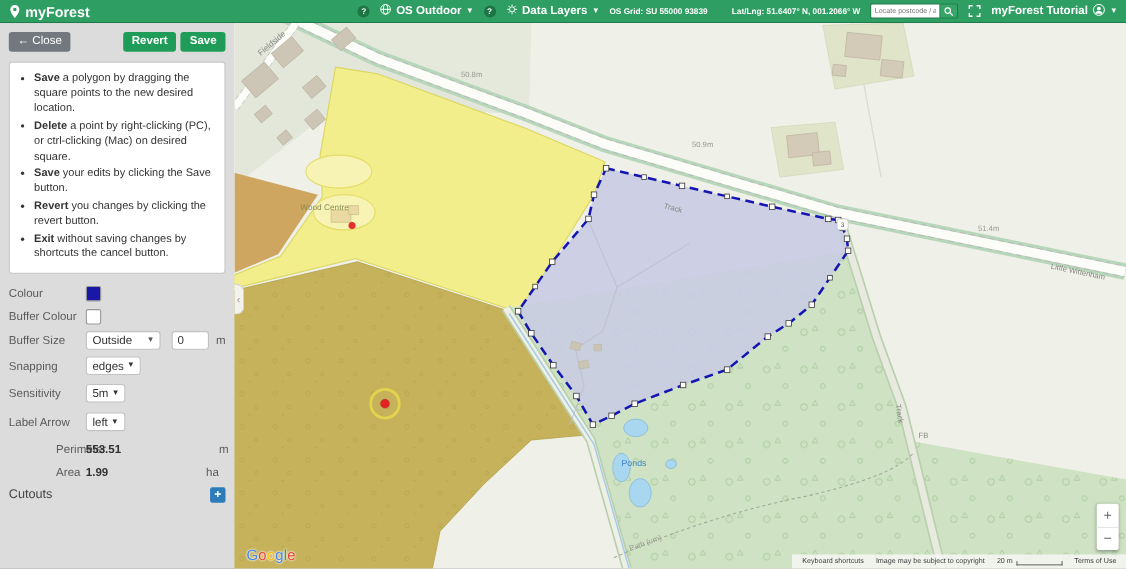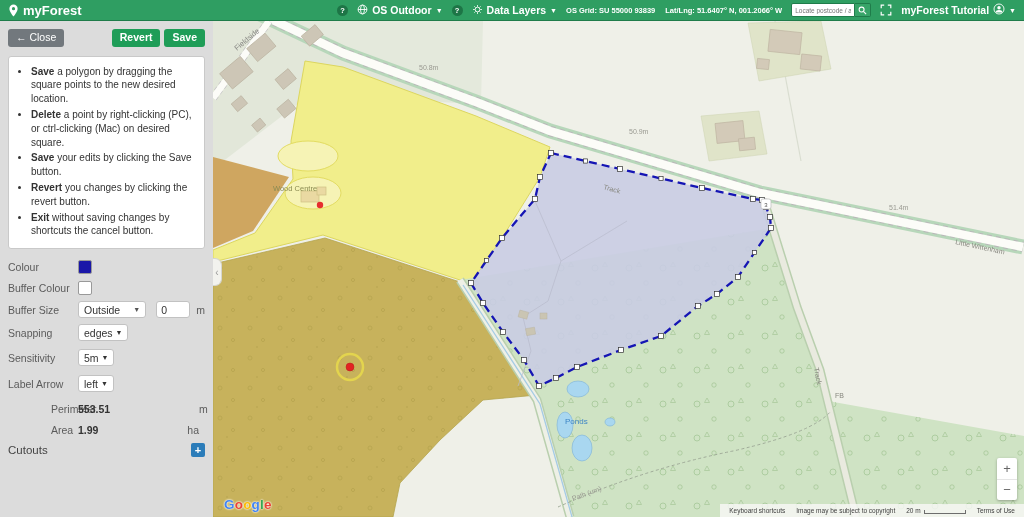--- a/index.html
+++ b/index.html
@@ -9,21 +9,21 @@
   
   .navbar{position:absolute;left:0;top:0;width:1024px;height:21px;background:#2f9e62;
     border-bottom:1px solid #1f7c4a;display:flex;align-items:center;padding:0 8px;color:#fff;}
   .brand{display:flex;align-items:center;gap:4px;font-weight:bold;font-size:13px;}
   .brand svg{display:block;}
   .nav-right{margin-left:auto;display:flex;align-items:center;gap:9px;}
   .helpdot{width:11px;height:11px;border-radius:50%;background:rgba(0,50,25,.38);color:#fff;
     font-size:7.5px;font-weight:bold;display:flex;align-items:center;justify-content:center;cursor:pointer;}
   .navitem{display:flex;align-items:center;gap:4px;font-size:10.5px;font-weight:bold;cursor:pointer;white-space:nowrap;}
   .caret{font-size:7px;line-height:1;}
-  .coords{display:flex;gap:10px;font-family:"DejaVu Sans Mono",monospace;font-size:7.5px;font-weight:bold;white-space:nowrap;}
+  .coords{display:flex;gap:22px;font-family:"DejaVu Sans Mono",monospace;font-size:7.5px;font-weight:bold;white-space:nowrap;}
   .searchgrp{display:flex;align-items:center;}
   .searchgrp input{width:64px;height:14px;border:1px solid #1f7c4a;border-radius:2px 0 0 2px;
     font-size:6.5px;padding:0 3px;color:#333;outline:none;}
   .searchbtn{width:16px;height:14px;background:#37a468;border:1px solid #1f7c4a;border-left:none;
     border-radius:0 2px 2px 0;display:flex;align-items:center;justify-content:center;cursor:pointer;}
   .fsbtn{cursor:pointer;display:flex;}
 
   
   .panel{position:absolute;left:0;top:21px;width:213px;height:496px;background:#dcdcdc;padding:8px;}
   .panel-head{display:flex;align-items:flex-start;}
@@ -49,21 +49,21 @@
   .cutrow .flabel{font-size:11.5px;color:#444;width:auto;flex:1;}
   .plusbtn{width:14px;height:14px;background:#2b7cb9;border:none;border-radius:2px;color:#fff;
     font-size:11px;font-weight:bold;line-height:12px;text-align:center;padding:0;cursor:pointer;}
 
   
   .map{position:absolute;left:213px;top:21px;width:811px;height:496px;overflow:hidden;background:#eff0e8;}
   .map svg.base{position:absolute;left:0;top:0;}
   .collapse-tab{position:absolute;left:0;top:237px;width:9px;height:28px;background:#f2f2ee;
     border:1px solid #d5d5cf;border-left:none;border-radius:0 7px 7px 0;color:#9a9a9a;
     font-size:10px;display:flex;align-items:center;justify-content:center;cursor:pointer;}
-  .glogo{position:absolute;left:11px;bottom:5px;font-size:13.5px;font-weight:bold;letter-spacing:.2px;
+  .glogo{position:absolute;left:11px;bottom:5px;font-size:13.5px;font-weight:normal;letter-spacing:.2px;
     text-shadow:0 0 2px #fff,0 0 2px #fff;}
   .attrib{position:absolute;right:0;bottom:0;height:13px;background:rgba(248,248,246,.82);
     display:flex;align-items:center;gap:11px;padding:0 9px;font-size:6.5px;color:#3d3d3d;white-space:nowrap;}
   .attrib .link{cursor:pointer;}
   .scalewrap{display:flex;align-items:flex-end;gap:3px;}
   .scalebar{width:42px;height:4px;border:1px solid #6d6d6d;border-top:none;}
   .zoomctl{position:absolute;right:7px;bottom:17px;width:20px;height:42px;background:#fff;border-radius:2px;
     box-shadow:0 1px 3px rgba(0,0,0,.3);display:flex;flex-direction:column;}
   .zoomctl div{flex:1;display:flex;align-items:center;justify-content:center;font-size:13px;color:#666;cursor:pointer;}
   .zoomctl .zdiv{flex:0 0 1px;background:#e5e5e5;}

